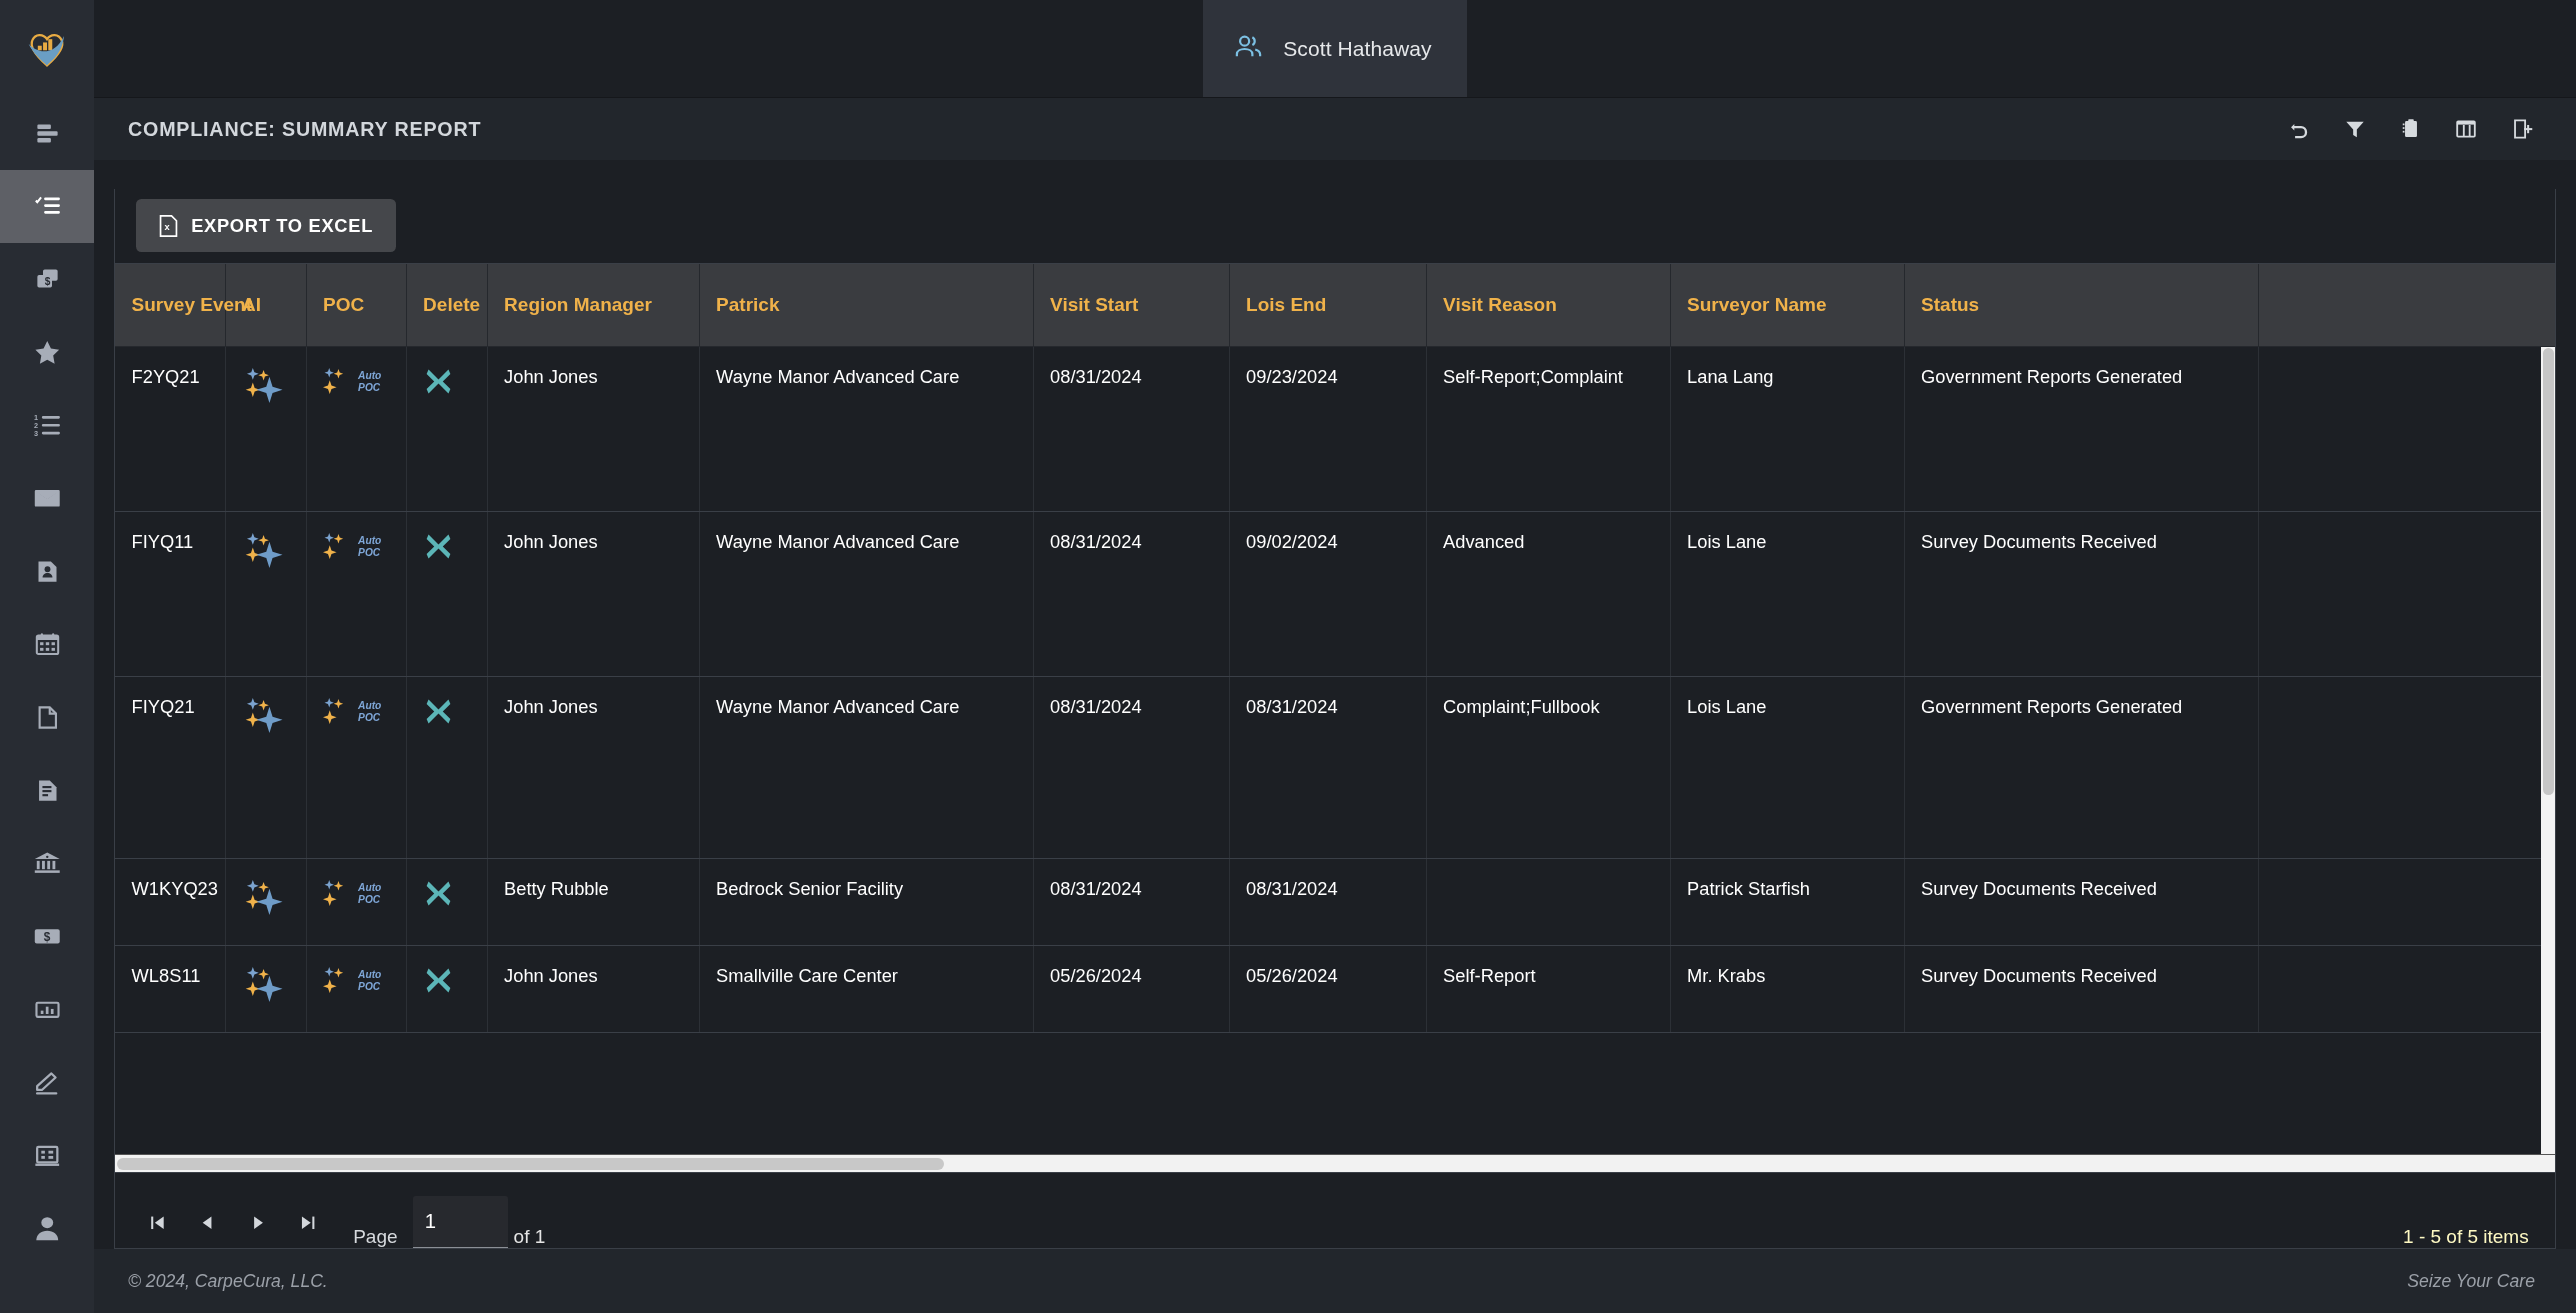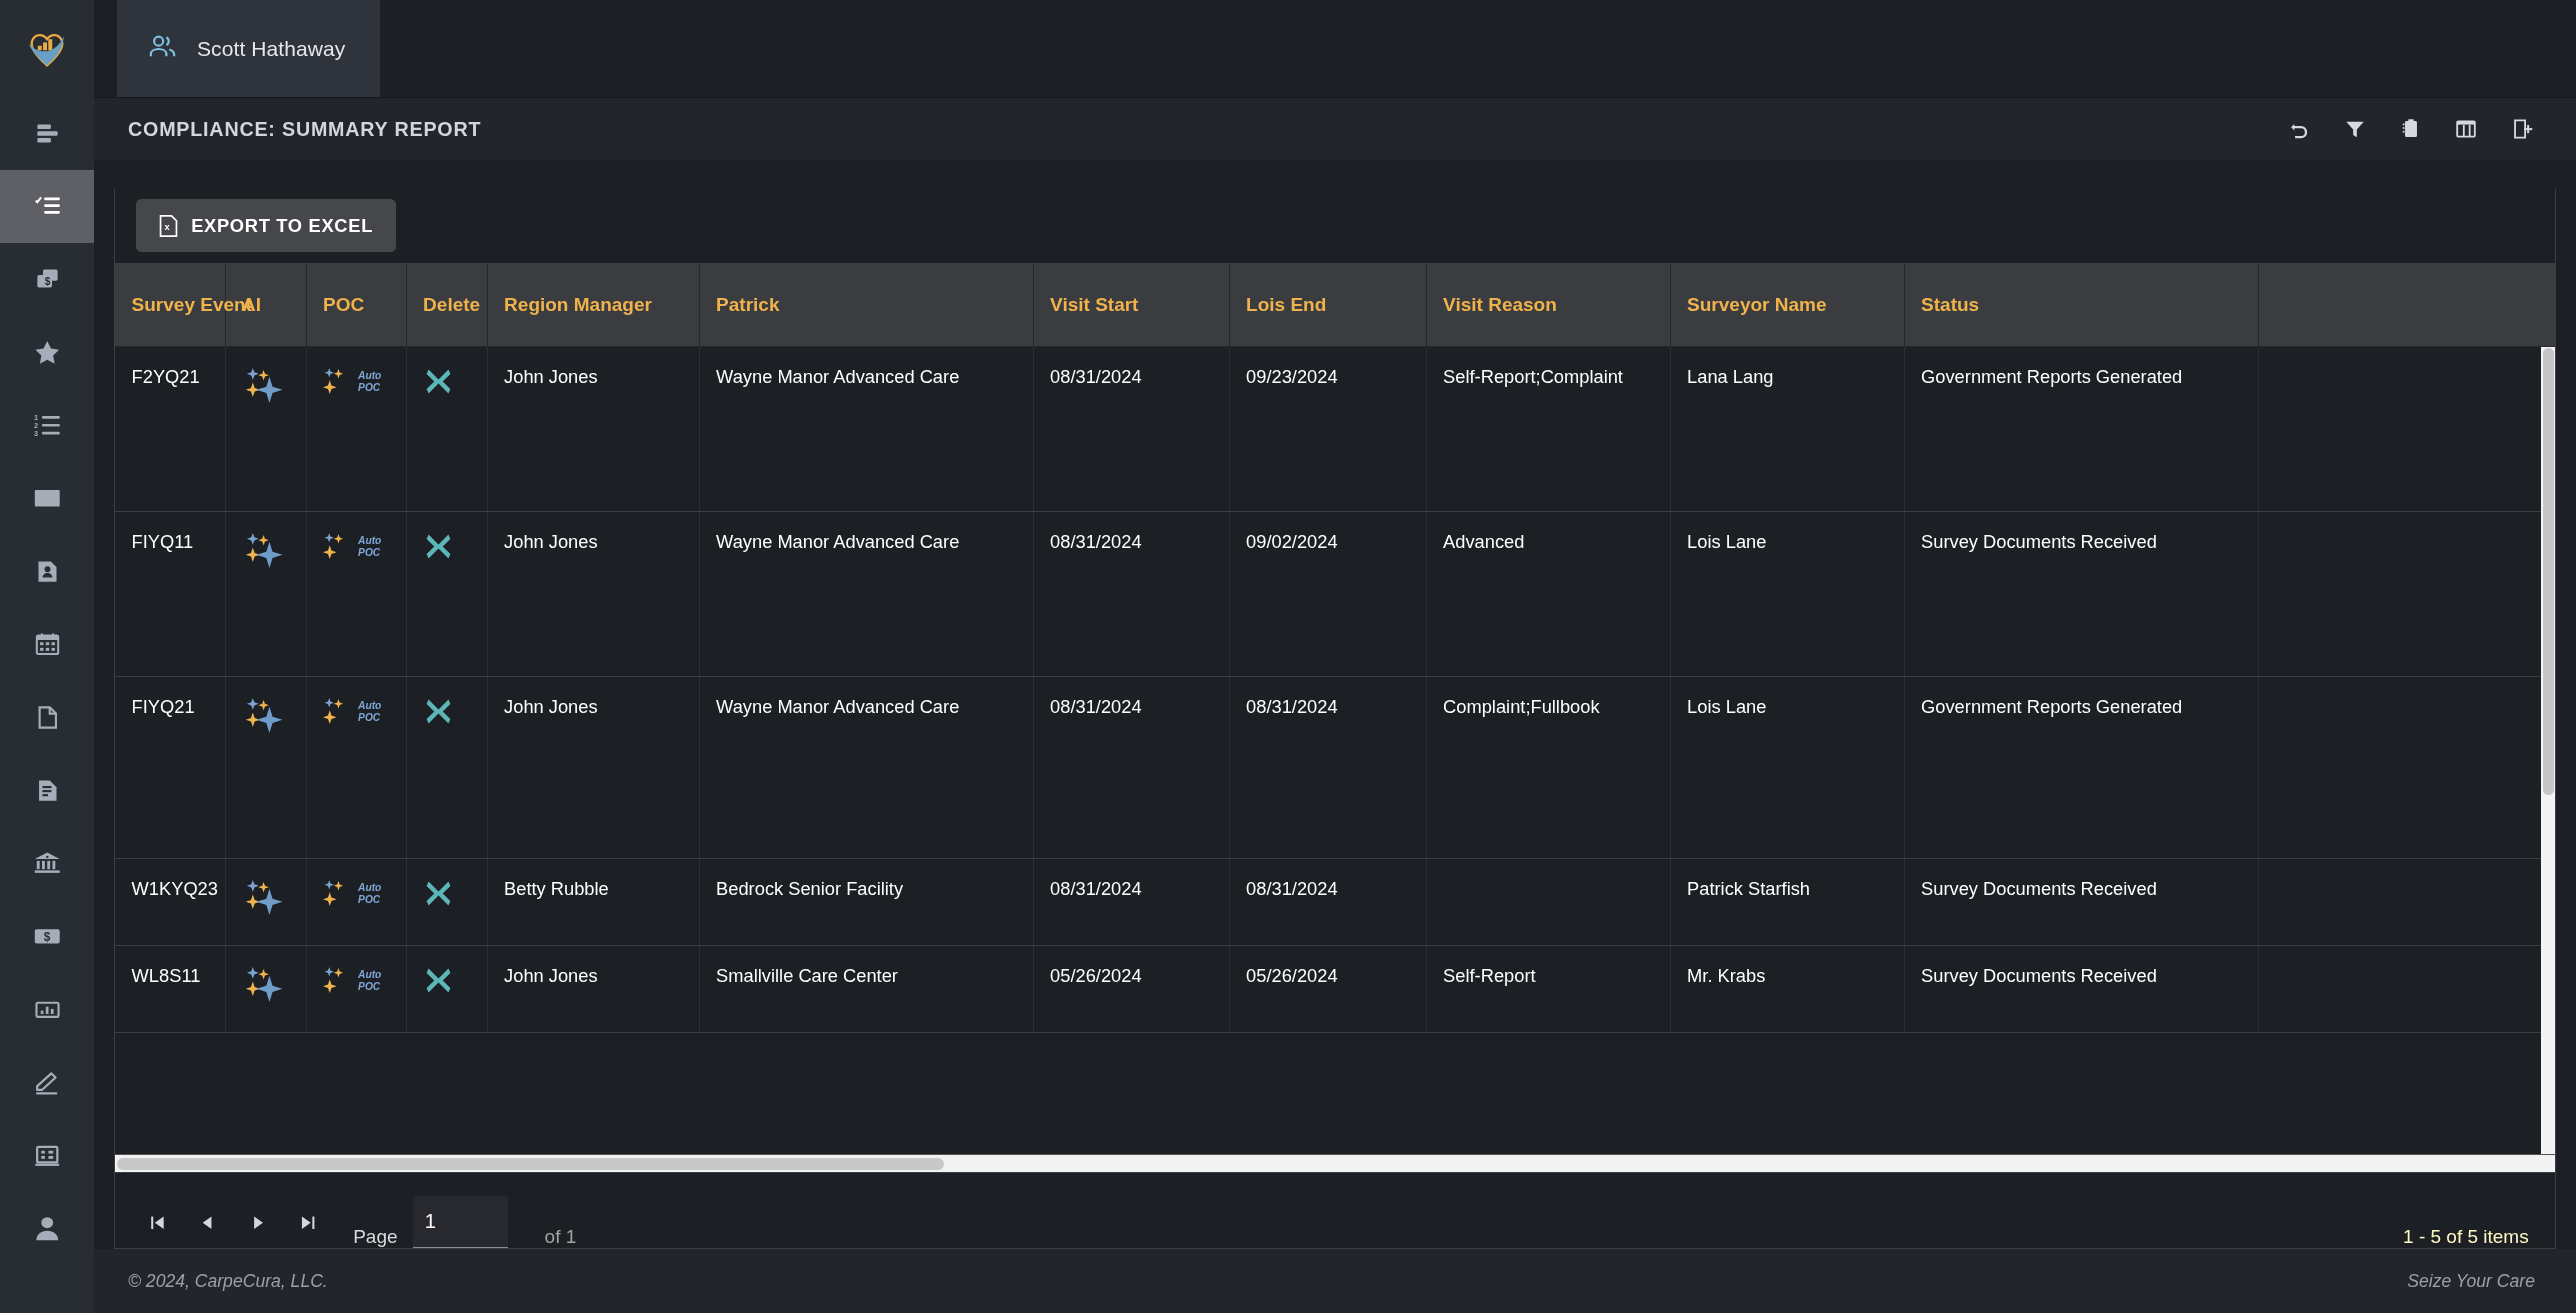--- a/index.html
+++ b/index.html
@@ -30,21 +30,21 @@
   .nav-item.active { background: #5e6066; }
   .nav-item svg { display: block; }
   .ico { fill: #a7adb8; }
   .nav-item.active .ico { fill: #ffffff; }
 
   
   .main { flex: 1; display: flex; flex-direction: column; min-width: 0; background:#1c1f24; }
 
   .topbar {
     height: 97px; background: #1c1f24;
-    display: flex; align-items: stretch; justify-content: flex-start; margin-left: 23px;
+    display: flex; align-items: stretch; justify-content: center;
   }
   .user-chip {
     background: #2f333b;
     display: flex; align-items: center; gap: 19px;
     padding: 0 35px 0 30px;
     min-width: 252px;
     cursor: pointer;
   }
   .user-name { color: #e6e8ea; font-size: 21px; font-weight: 400; letter-spacing: 0.1px; }
 
@@ -195,21 +195,21 @@
   .pg-btn svg { fill: #d3d7dc; }
   .pg-label { color: #d7dade; font-size: 19px; margin: 0 15px 0 20.3px; }
   .pg-input {
     width: 95px; height: 52px;
     background: #27292e; border: none;
     border-bottom: 1.4px solid #8b8f96;
     color: #ffffff; font-size: 20.3px;
     font-family: "Liberation Sans", sans-serif;
     padding: 0 12.2px; border-radius: 2.7px 2.7px 0 0;
   }
-  .pg-of { color: #a3a3a3; font-size: 19px; margin-left: 37px; }
+  .pg-of { color: #e5e5e5; font-size: 19px; margin-left: 6px; }
   .pg-spacer { flex: 1; }
   .pg-count { color: #fef9c3; font-size: 19px; margin-top: 22px; }
 
   
   .footer {
     height: 65px; background: #22262c;
     display: flex; align-items: center;
     padding: 0 41px 0 34px;
     font-style: italic;
   }

